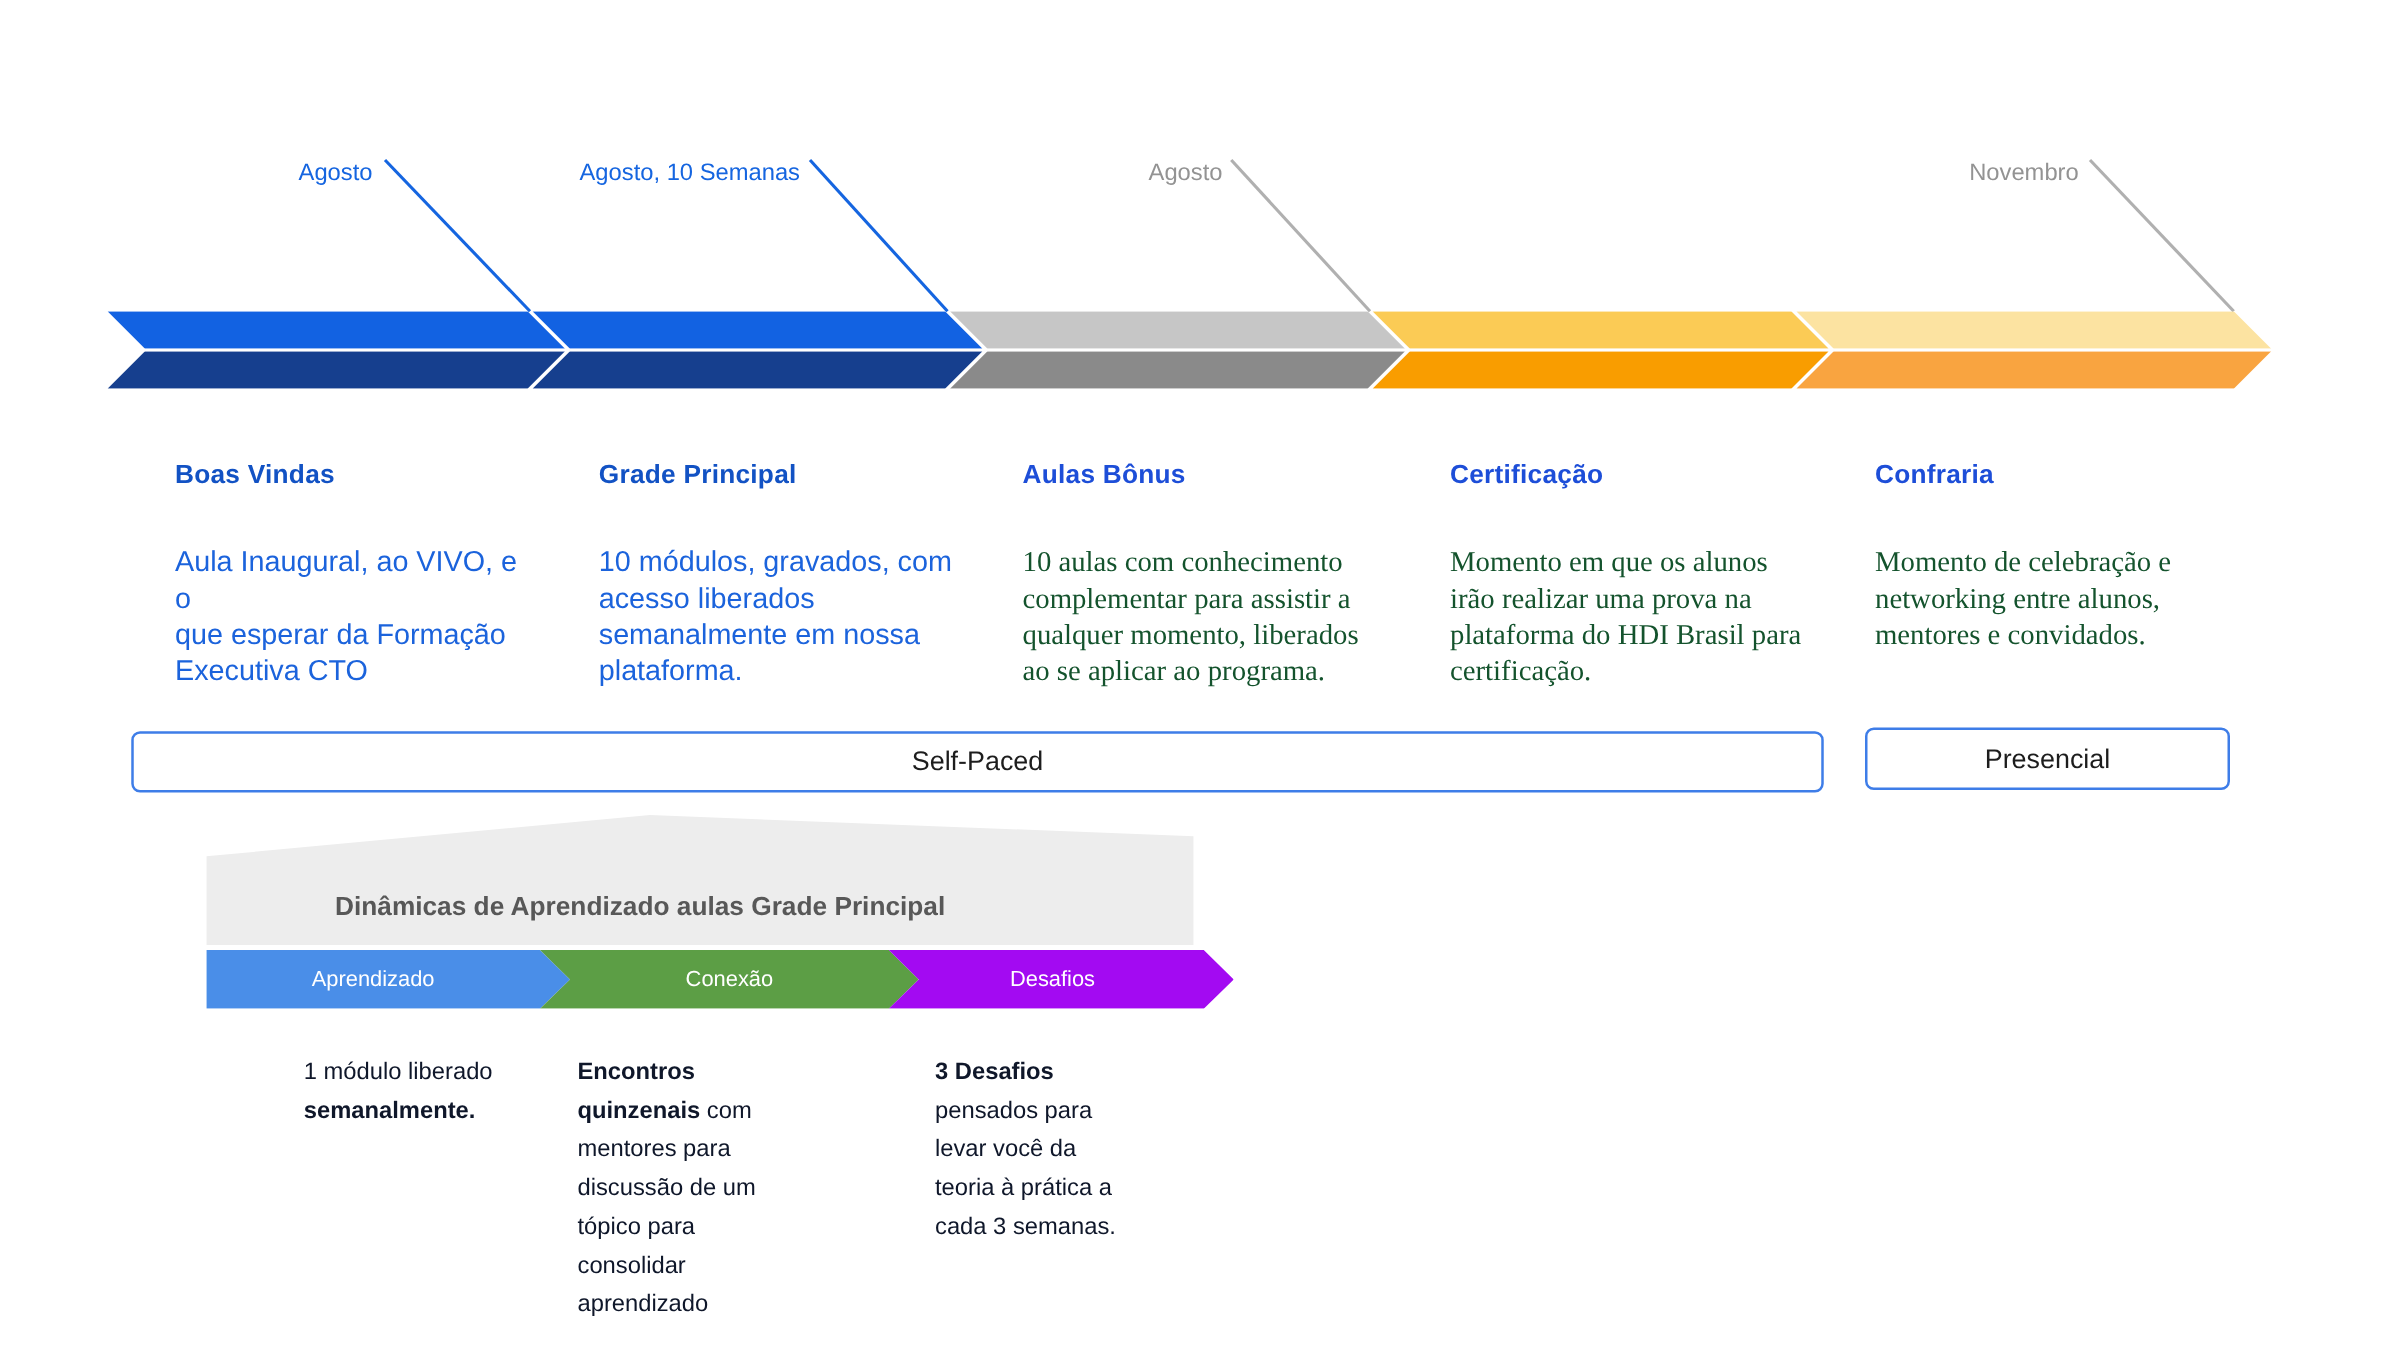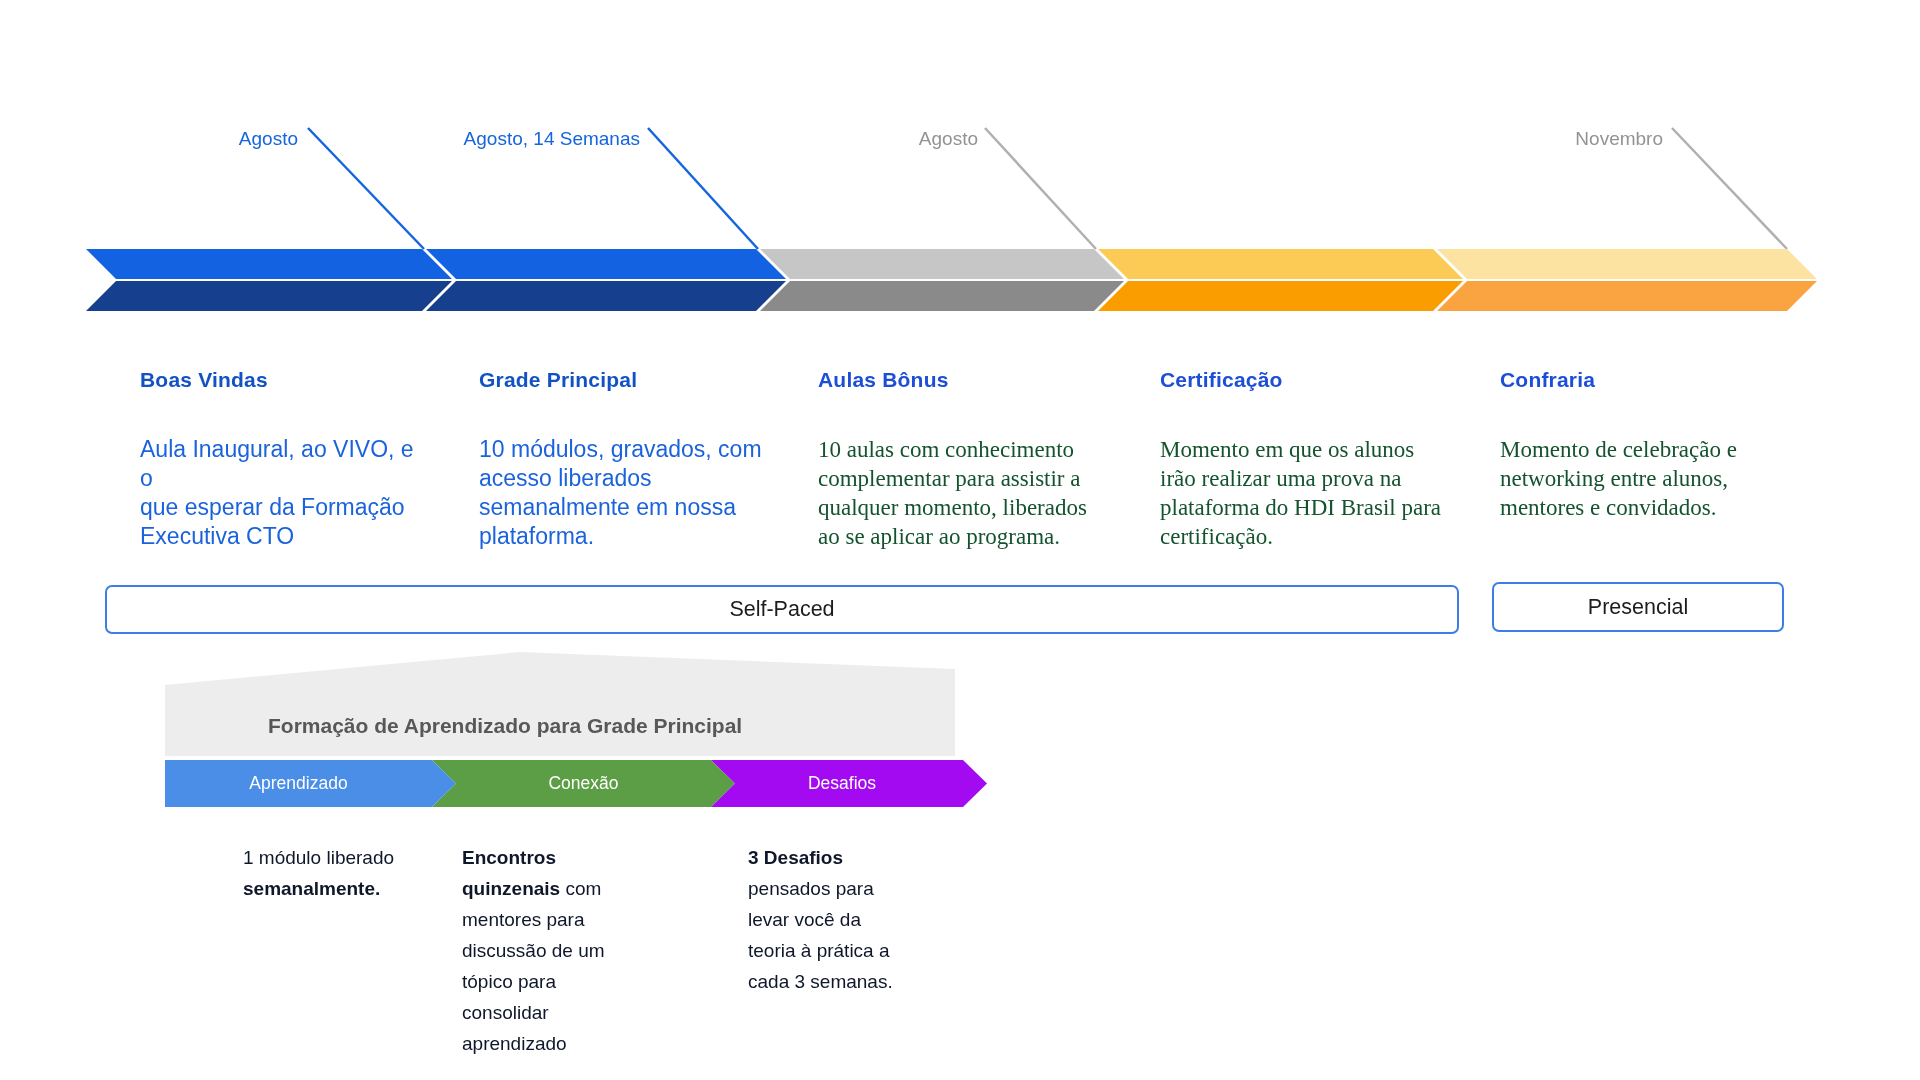--- a/index.html
+++ b/index.html
@@ -72,21 +72,21 @@
 <div class="canvas">
 
   <svg class="leads">
     <line class="lead-blue" x1="308" y1="128" x2="424" y2="249"></line>
     <line class="lead-blue" x1="648" y1="128" x2="758" y2="249"></line>
     <line class="lead-gray" x1="985" y1="128" x2="1096" y2="249"></line>
     <line class="lead-gray" x1="1672" y1="128" x2="1787" y2="249"></line>
   </svg>
 
   <div class="milestone blue m1">Agosto</div>
-  <div class="milestone blue m2">Agosto, 14 Semanas</div>
+  <div class="milestone blue m2">Agosto, 10 Semanas</div>
   <div class="milestone gray m3">Agosto</div>
   <div class="milestone gray m4">Novembro</div>
 
   <div>
     <div class="band-half band-top seg1t"></div>
     <div class="band-half band-bot seg1b"></div>
     <div class="band-half band-top seg2t"></div>
     <div class="band-half band-bot seg2b"></div>
     <div class="band-half band-top seg3t"></div>
     <div class="band-half band-bot seg3b"></div>
@@ -131,21 +131,21 @@
   </div>
 
   <div class="phase-box phase-self">
     <span>Self-Paced</span>
   </div>
   <div class="phase-box phase-pres">
     <span>Presencial</span>
   </div>
 
   <div class="banner">
-    <div class="banner-title">Formação de Aprendizado para Grade Principal</div>
+    <div class="banner-title">Dinâmicas de Aprendizado aulas Grade Principal</div>
   </div>
 
   <div class="dyn-arrow dyn-blue">
     <span>Aprendizado</span>
   </div>
   <div class="dyn-arrow dyn-green">
     <span>Conexão</span>
   </div>
   <div class="dyn-arrow dyn-purple">
     <span>Desafios</span>

